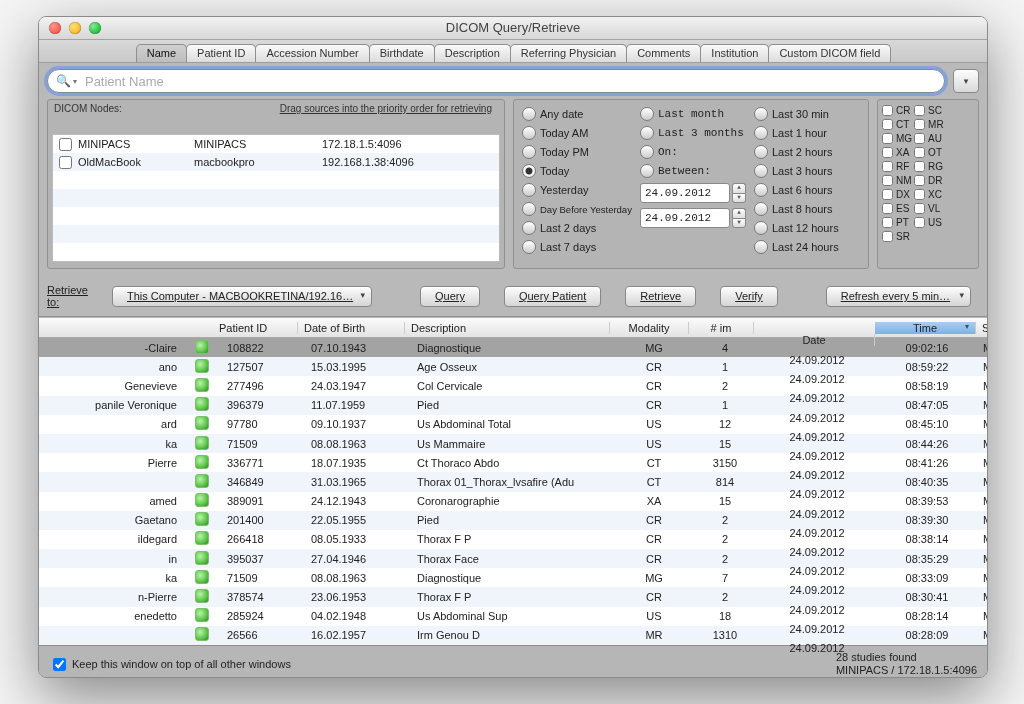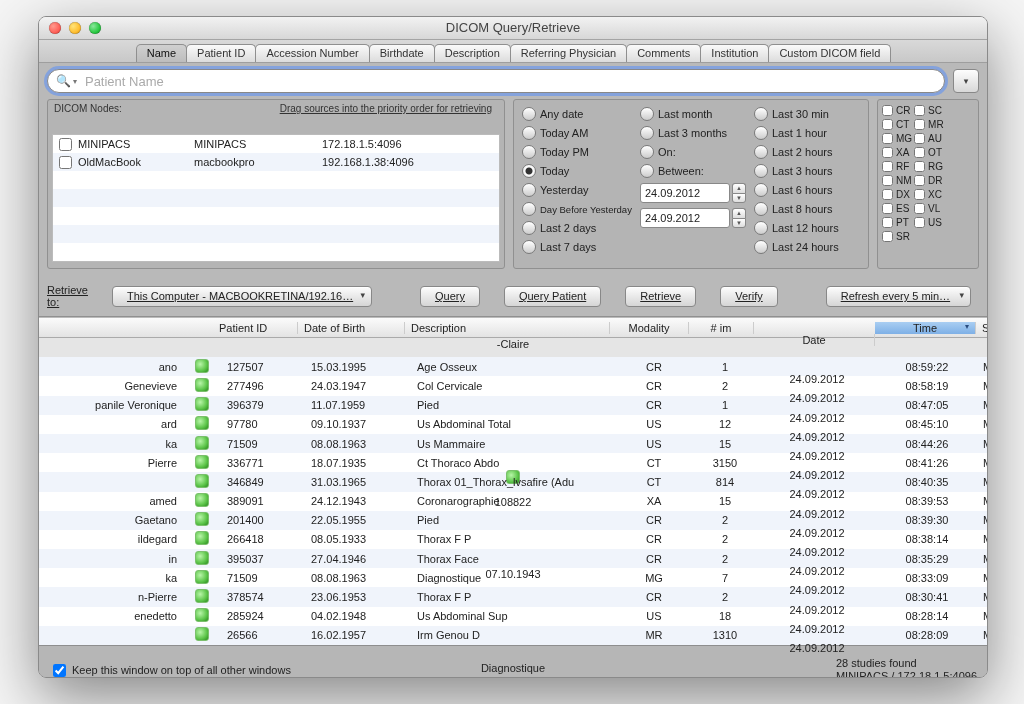--- a/index.html
+++ b/index.html
@@ -35,21 +35,21 @@
   .nodes-list{background:#fff;border:1px solid #bbb;margin:0 4px 4px;height:126px;}
   .node-row{display:flex;align-items:center;height:18px;padding:0 4px;font-size:11px;}
   .node-row:nth-child(even){background:#f0f4fb;}
   .node-row input[type=checkbox]{margin:0 6px 0 2px;}
   .node-row .c1{flex:0 0 116px;}
   .node-row .c2{flex:0 0 128px;}
   .node-row .c3{flex:1;}
   .date-panel{flex:1;border:1px solid #909090;background:#b4b4b4;border-radius:3px;padding:6px 8px;display:flex;}
   .date-col{display:flex;flex-direction:column;gap:3px;}
   .date-col.c1{flex:0 0 118px;}
-  .date-col.c2{flex:0 0 112px;}
+  .date-col.c2{flex:0 0 112px;font-family:Liberation Mono, monospace;}
   .date-col.c3{flex:1;padding-left:2px;}
   .radio-row{display:flex;align-items:center;gap:4px;font-size:11px;color:#222;height:16px;}
   .radio-row.small{font-size:9.5px;}
   .radio-btn{width:12px;height:12px;border-radius:50%;background:linear-gradient(#fff,#ccc);border:1px solid #7a7a7a;box-shadow:inset 0 1px 0 #fff;flex-shrink:0;}
   .radio-btn.checked{background:radial-gradient(circle at center,#333 0,#333 3px,#fff 4px,#ccc);}
   .date-input-row{display:flex;align-items:center;gap:2px;margin:1px 0;}
   .date-input{width:80px;height:18px;background:#fff;border:1px solid #888;border-radius:3px;padding:0 4px;font-size:11px;line-height:18px;}
   .stepper{width:14px;height:20px;display:flex;flex-direction:column;}
   .stepper div{flex:1;border:1px solid #888;background:linear-gradient(#fff,#ddd);font-size:6px;text-align:center;line-height:8px;color:#555;}
   .stepper div:first-child{border-radius:3px 3px 0 0;border-bottom:none;}
@@ -76,24 +76,24 @@
   .col-pid{flex:0 0 72px;}
   .col-dob{flex:0 0 94px;}
   .col-desc{flex:0 0 192px;}
   .col-mod{flex:0 0 66px;text-align:center;}
   .col-nim{flex:0 0 52px;text-align:center;}
   .col-date{flex:0 0 108px;text-align:center;margin-top:25px;}
   .col-time{flex:0 0 88px;text-align:center;}
   .col-src{flex:1;}
   .trow{height:19.2px;font-size:11px;}
   .trow:nth-child(even){background:#f0f4fb;}
-  .trow.sel{background:#e5e5e5;flex-direction:column;}
+  .trow.sel{background:#a3a3a3;}
   .td{padding:0 6px;white-space:nowrap;overflow:hidden;}
   .status-dot{display:inline-block;width:12px;height:12px;border-radius:3px;background:radial-gradient(circle at 35% 35%,#b8f5a8,#5dc54a 60%,#2a8a1e);border:1px solid #7bbf6d;}
-  .footer{display:flex;align-items:center;padding:11px 10px;background:#b6b6b6;border-top:1px solid #8e8e8e;font-size:11px;}
+  .footer{display:flex;align-items:center;padding:5px 10px;background:#b6b6b6;border-top:1px solid #8e8e8e;font-size:11px;}
   .footer input[type=checkbox]{margin-right:6px;}
   .footer .right{margin-left:auto;line-height:13px;}
 </style>
 </head>
 <body>
 
 <div class="stage">
   <div class="window">
     <div class="titlebar">
       <span class="tl-btn tl-close"></span>

